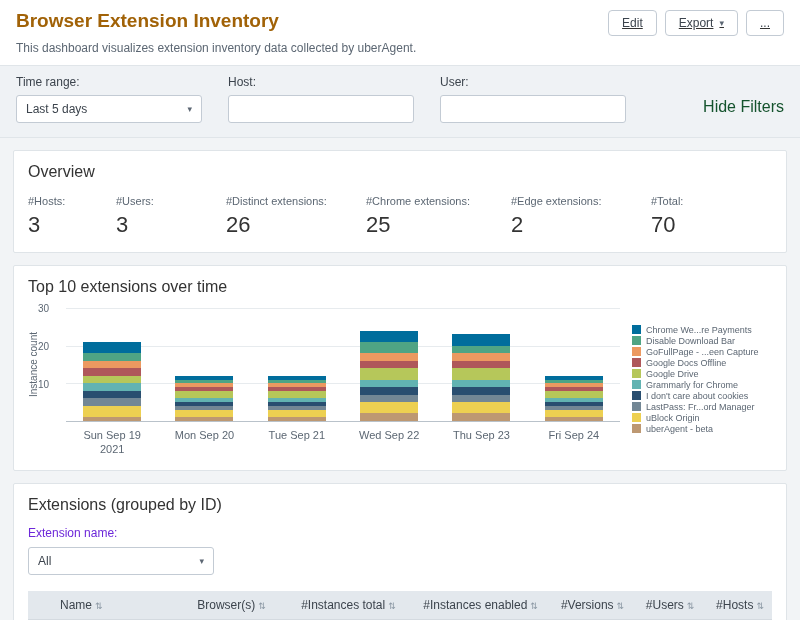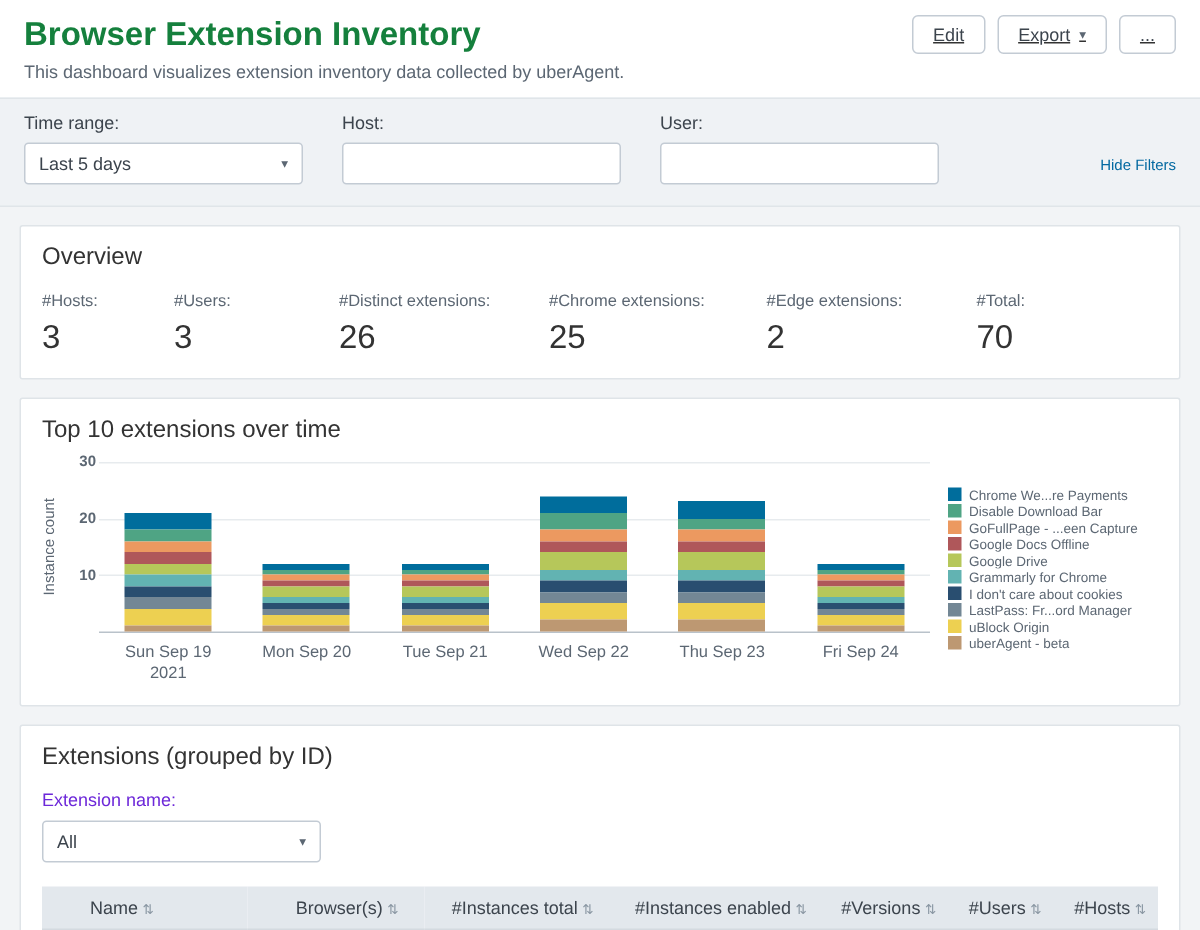--- a/index.html
+++ b/index.html
@@ -8,21 +8,21 @@
     width:800px; height:620px; overflow:hidden;
     font-family:"Liberation Sans", sans-serif;
     background:#ffffff; color:#333;
   }
   
   .top {
     background:#fff;
     padding:10px 16px 0 16px;
     display:flex; justify-content:space-between; align-items:flex-start;
   }
-  .page-title { font-size:22px; font-weight:700; color:#15803d; margin:0; }
+  .page-title { font-size:19px; font-weight:700; color:#a16207; margin:0; }
   .header-buttons { display:flex; gap:8px;text-decoration:underline; }
   .btn {
     font-family:"Liberation Sans", sans-serif;
     font-size:12px; color:#3c444d; background:#fff;
     border:1px solid #c3cbd4; border-radius:4px;
     padding:5px 13px; cursor:pointer; display:flex; align-items:center; gap:6px;
   }
   .subtitle { background:#fff; margin:0; padding:5px 16px 10px 16px; font-size:12px; color:#5c6773; }
 
   
@@ -40,21 +40,21 @@
     display:flex; align-items:center; justify-content:space-between;
     padding:0 9px; cursor:pointer;
   }
   .caret { font-size:9px; color:#5c6773; }
   input.text {
     width:186px; height:28px; border:1px solid #c3cbd4; border-radius:3px;
     padding:0 8px; font-size:12px; background:#fff;
   }
   .hide-filters {
     margin-left:auto; align-self:flex-end; margin-bottom:7px;
-    font-size:10px; color:#0369a1; text-decoration:none; cursor:pointer;
+    font-size:16px; color:#14532d; text-decoration:none; cursor:pointer;
   }
 
   
   .content { background:#f2f4f6; padding:12px 13px 0 13px; height:100%; }
   .panel {
     background:#fff; border:1px solid #dfe4e8; border-radius:2px;
     margin-bottom:12px; padding:10px 14px 14px 14px;
   }
   .panel-title { font-size:16px; font-weight:400; color:#333; margin:2px 0 12px 0; }
 
@@ -64,21 +64,21 @@
   .stat-value { font-size:22px; color:#333; }
 
   
   .chart { display:flex; margin-top:10px; }
   .y-axis-label-wrap { height:114px; display:flex; align-items:center; width:14px; }
   .y-axis-label-wrap span {
     writing-mode:vertical-rl; transform:rotate(180deg);
     font-size:10px; color:#5c6773; white-space:nowrap;
   }
   .y-ticks { position:relative; width:24px; height:114px; font-size:10px; color:#5c6773; }
-  .ytick { position:absolute; right:2px; transform:translateY(-50%);font-weight:bold; }
+  .ytick { position:absolute; right:17px; transform:translateY(-50%); }
   .plot-wrap { flex:1; }
   .plot { position:relative; height:114px; border-bottom:1px solid #b9c2ca; }
   .gridline { position:absolute; left:0; right:0; height:1px; background:#e7ebee; }
   .bars { position:absolute; left:0; right:0; top:0; bottom:0; display:flex; }
   .bar-slot { flex:1; display:flex; align-items:flex-end; justify-content:center; height:100%; }
   .bar { width:58px; height:100%; display:flex; flex-direction:column-reverse; justify-content:flex-start; }
   .seg { width:100%; cursor:pointer; }
   .x-labels { display:flex; margin-top:6px; }
   .x-label { flex:1; text-align:center; font-size:11px; color:#5c6773; line-height:14px; }
   .legend {

